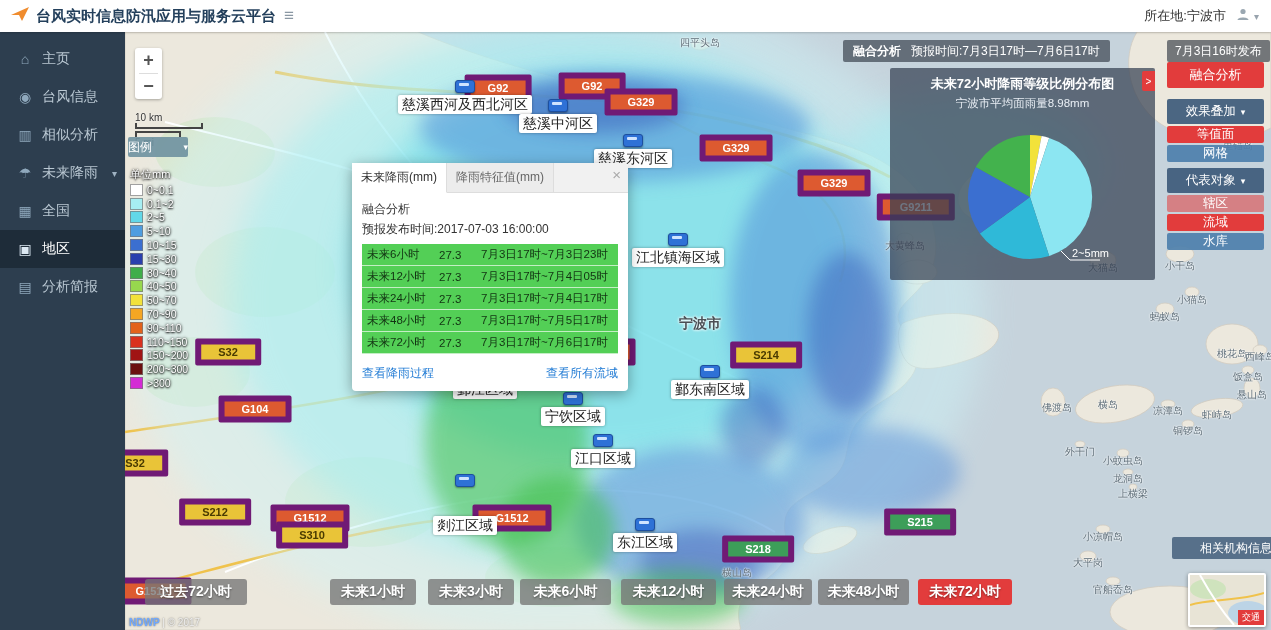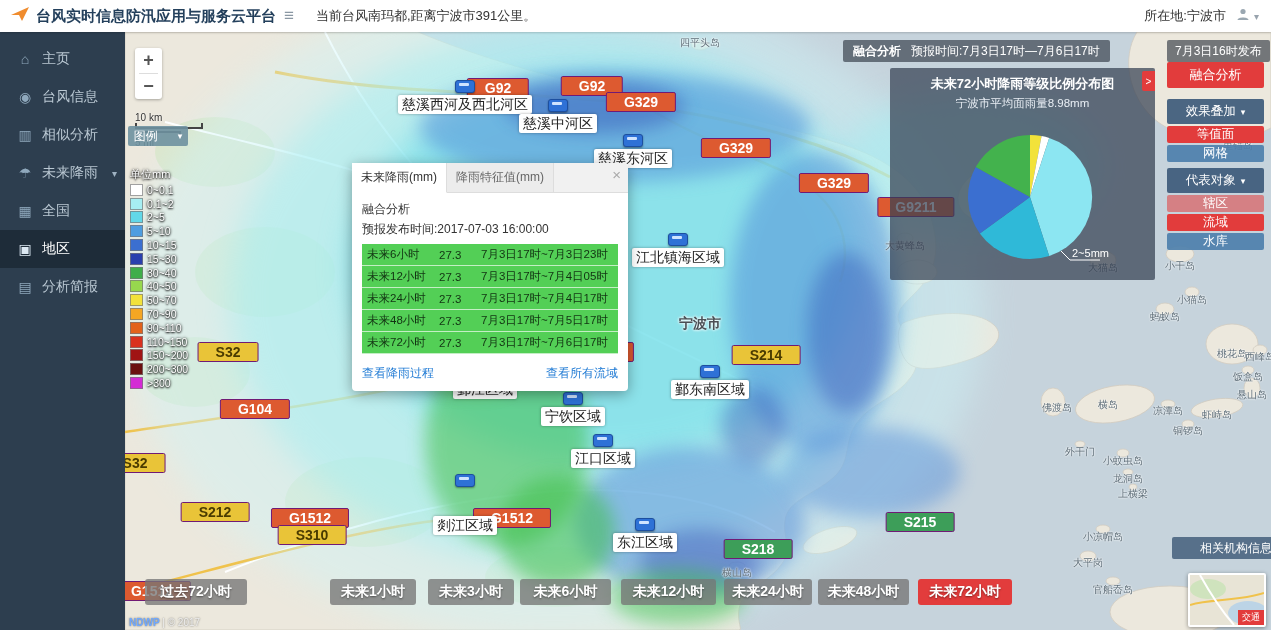--- a/index.html
+++ b/index.html
@@ -29,22 +29,22 @@
 
   
   #map{position:absolute;left:125px;top:32px;width:1146px;height:598px;overflow:hidden;background:#c6d3dc;}
   #basemap{position:absolute;left:0;top:0;}
   .layer{position:absolute;left:0;top:0;width:100%;height:100%;pointer-events:none;}
 
   .island-label{position:absolute;transform:translate(-50%,-50%);font-size:10px;color:#5c6c77;
     white-space:nowrap;text-shadow:0 0 2px #fff,0 0 2px #fff;}
   .city-label{position:absolute;transform:translate(-50%,-50%);font-size:14px;font-weight:bold;color:#4a4f55;
     white-space:nowrap;text-shadow:0 0 3px #fff,0 0 3px #fff;}
-  .badge{position:absolute;transform:translate(-50%,-50%);font-size:14px;font-weight:bold;line-height:1;
-    padding:2px 17px;border-radius:2px;border:1px solid #701a75;white-space:nowrap;}
+  .badge{position:absolute;transform:translate(-50%,-50%);font-size:11px;font-weight:bold;line-height:1;
+    padding:2px 17px;border-radius:2px;border:6px solid #701a75;white-space:nowrap;}
   .badge.g{background:#dd5a30;color:#fff;}
   .badge.s{background:#e9c438;color:#4a3b00;}
   .badge.sg{background:#3d9e59;color:#fff;}
 
   .basin{position:absolute;transform:translate(-50%,-6px);display:flex;flex-direction:column;align-items:center;z-index:6;cursor:pointer;}
   .b-icon{width:18px;height:11px;background:#2e71d6;border-radius:3px;border:1px solid #1c4fa0;
     box-shadow:0 1px 2px rgba(0,0,0,.4);position:relative;}
   .b-icon::after{content:"";position:absolute;left:3px;top:2px;width:10px;height:3px;background:#cfe3ff;border-radius:1px;}
   .b-label{margin-top:2px;background:#ffffff;color:#222;font-size:14px;line-height:1.2;padding:1px 4px;
     border-radius:2px;white-space:nowrap;box-shadow:0 0 3px rgba(0,0,0,.35);}
@@ -53,22 +53,22 @@
   .zoomctl{position:absolute;left:10px;top:16px;width:27px;background:#fff;border-radius:3px;
     box-shadow:0 1px 3px rgba(0,0,0,.3);z-index:20;}
   .zbtn{height:25px;display:flex;align-items:center;justify-content:center;font-size:18px;font-weight:bold;color:#555;cursor:pointer;}
   .zdiv{height:1px;background:#ddd;margin:0 4px;}
   .scalebox{position:absolute;left:10px;top:80px;z-index:20;font-size:10px;color:#333;text-shadow:0 0 2px #fff;}
   .scale-line{border:2px solid #444;height:4px;}
   .scale-line.km{width:64px;border-top:none;}
   .scale-line.mi{width:42px;border-bottom:none;}
 
   
-  .legend-chip{position:absolute;left:3px;top:94px;width:60px;height:20px;background:rgba(110,145,160,.9);
-    color:#fff;font-size:12px;display:flex;align-items:center;justify-content:center;gap:20px;border-radius:2px;z-index:21;cursor:pointer;}
+  .legend-chip{position:absolute;left:3px;top:105px;width:60px;height:20px;background:rgba(110,145,160,.9);
+    color:#fff;font-size:12px;display:flex;align-items:center;justify-content:space-between;gap:20px;border-radius:2px;z-index:21;cursor:pointer;}
   .legend-unit{position:absolute;left:5px;top:135px;color:#fff;font-size:11px;text-shadow:0 0 3px #000,0 1px 2px #000;z-index:21;}
   #legend-items{position:absolute;left:5px;top:151px;z-index:21;}
   .lg-row{display:flex;align-items:center;height:13.8px;}
   .lg-swatch{width:13px;height:12px;border:1px solid rgba(120,120,120,.7);box-sizing:border-box;margin-right:4px;flex:none;}
   .lg-label{color:#fff;font-size:10.5px;text-shadow:0 0 3px #000,0 1px 2px #000;white-space:nowrap;}
 
   
   #popup{position:absolute;left:227px;top:131px;width:276px;background:#fff;border-radius:4px;z-index:40;
     box-shadow:0 3px 14px rgba(0,0,0,.35);}
   #popup-tabs{display:flex;background:#f1f1f1;border-bottom:1px solid #ddd;border-radius:4px 4px 0 0;position:relative;}
@@ -134,21 +134,20 @@
 <div id="app">
 
   <div id="header">
     <span>
       <svg width="20" height="16" viewBox="0 0 20 16">
           <path d="M1 9 L19 1 L12 15 L9 9 Z" fill="#f08c2e"></path>
         </svg>
     </span>
     <h1 class="app-title">台风实时信息防汛应用与服务云平台</h1>
     <span class="hamburger">≡</span>
-    <span class="status-text">当前台风南玛都,距离宁波市391公里。</span>
     <span class="hd-spacer"></span>
     <span class="loc-label">所在地:宁波市</span>
     <span class="user-ic">
       <svg width="14" height="14" viewBox="0 0 14 14">
           <circle cx="7" cy="4.5" r="2.6" fill="#9aa7b1"></circle>
           <path d="M1.5 13 C1.5 9.5 12.5 9.5 12.5 13 Z" fill="#9aa7b1"></path>
         </svg>
     </span>
     <span class="hd-caret">▾</span>
   </div>

